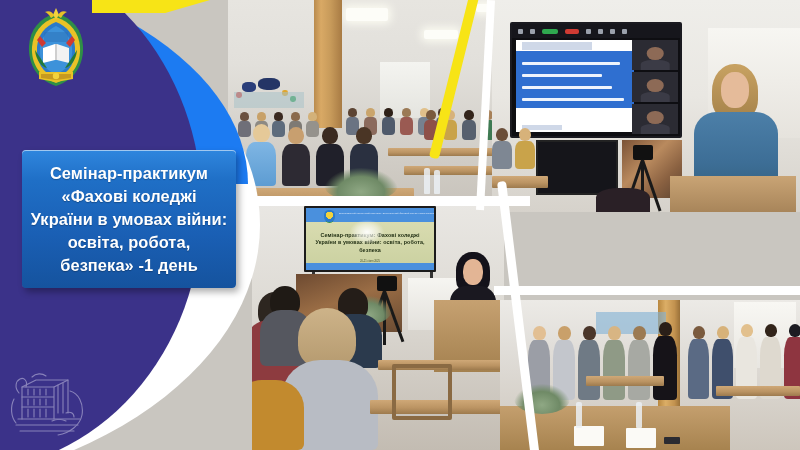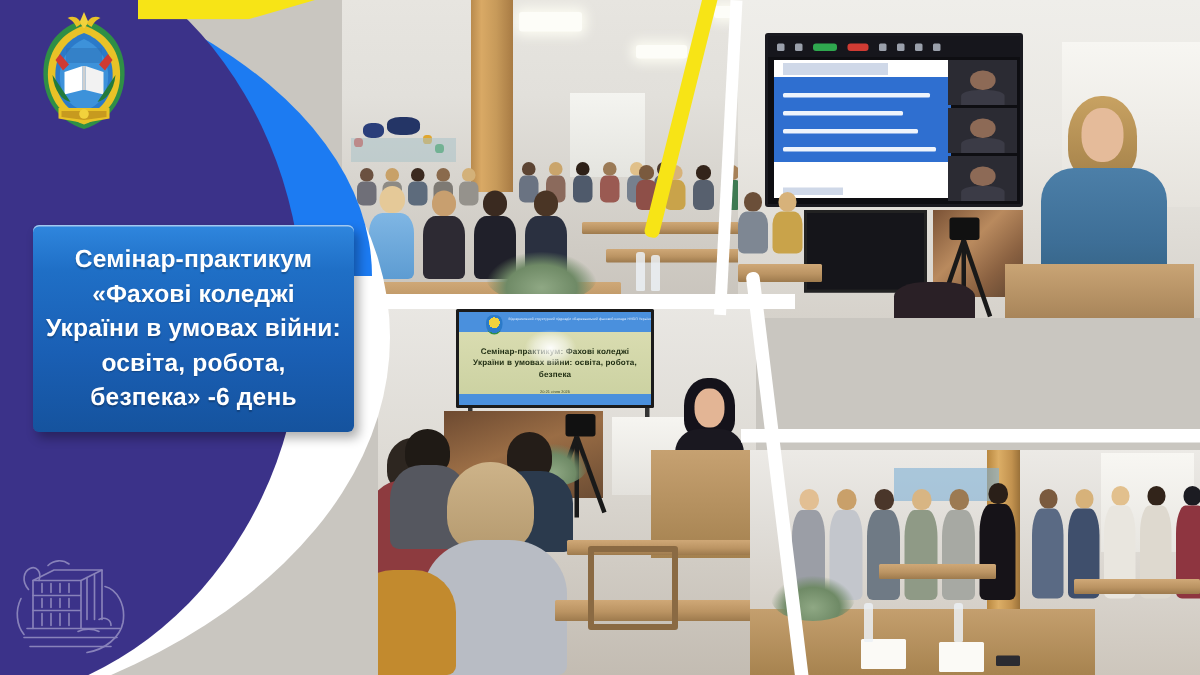--- a/index.html
+++ b/index.html
@@ -668,16 +668,16 @@
       <path d="M6 36 C2 44 3 54 8 60"></path>
       <path d="M11 30 C6 24 8 18 12 16 C16 14 20 18 18 24"></path>
       <path d="M62 28 C70 30 76 40 74 52 C72 62 62 70 50 72"></path>
       <path d="M58 50 C62 48 66 50 66 54"></path>
       <path d="M44 58 C48 56 54 56 58 58"></path>
       <path d="M24 14 C28 10 34 10 38 13"></path>
     </svg>
   </div>
 
   <div id="title-box">
-    <div id="title-text">Семінар-практикум «Фахові коледжі України в умовах війни: освіта, робота, безпека» -6 день</div>
+    <div id="title-text">Семінар-практикум «Фахові коледжі України в умовах війни: освіта, робота, безпека» -1 день</div>
   </div>
 
 </div>
 
 </body></html>

